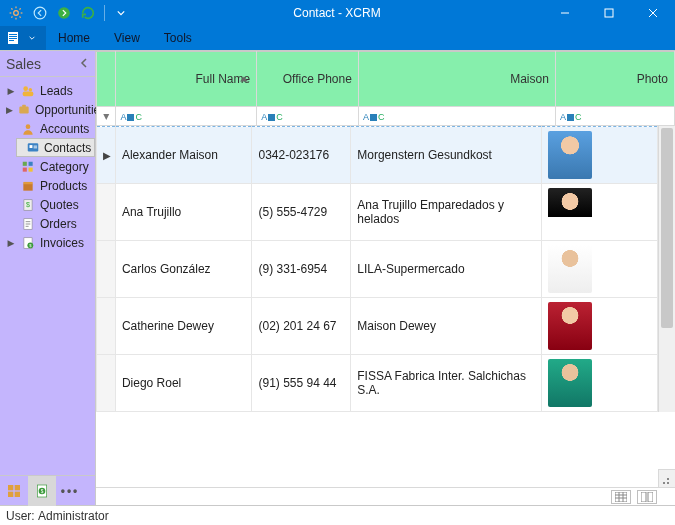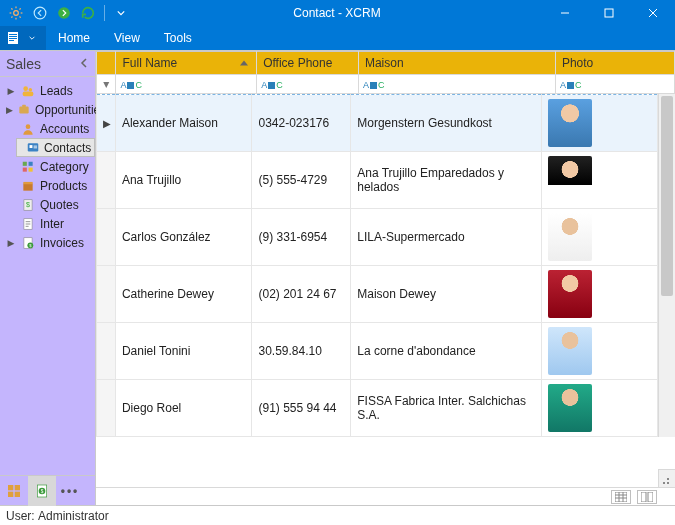--- a/index.html
+++ b/index.html
@@ -11,21 +11,21 @@
   .qat { display:flex; align-items:center; gap:4px; padding-left:6px; }
   .qat .qbtn { width:20px; height:20px; display:flex; align-items:center; justify-content:center; border-radius:2px; }
   .qat .qbtn svg { display:block; }
   .qat .sep { width:1px; height:16px; background:rgba(255,255,255,0.4); margin:0 2px; }
   .titlebar .title { flex:1; text-align:center; font-size:12px; }
   .winbtns { display:flex; }
   .winbtns .wbtn { width:44px; height:26px; display:flex; align-items:center; justify-content:center; }
   .winbtns svg { stroke:#fff; fill:none; stroke-width:1; }
 
   
-  .ribbon { height:24px; background:#0078d7; display:flex; align-items:stretch; color:#ffffff; }
+  .ribbon { height:24px; background:#0078d7; display:flex; align-items:stretch; color:#0f172a; }
   .filebtn { background:#0068bd; display:flex; align-items:center; padding:0 10px 0 8px; gap:6px; }
   .filebtn svg { display:block; }
   .rtab { display:flex; align-items:center; padding:0 12px; font-size:12px; }
 
   
   .content { display:flex; height:calc(525px - 26px - 24px - 20px); border-top:1px solid #c9c9c9; }
   .sidebar { width:96px; border-right:1px solid #c9c9c9; display:flex; flex-direction:column; background:#c4b5fd; }
   .nav-header { height:26px; border-bottom:1px solid #c9c9c9; display:flex; align-items:center; padding:0 6px; justify-content:space-between; }
   .nav-header .label { font-size:14px; color:#444; }
   .nav-header .chev { color:#555; }
@@ -37,21 +37,21 @@
   .nav-item .txt { font-size:12px; }
   .nav-bottom { border-top:1px solid #c9c9c9; height:30px; display:flex; align-items:center; }
   .nav-bottom .nbbtn { width:28px; height:30px; display:flex; align-items:center; justify-content:center; }
   .nav-bottom .nbbtn.active { background:#d8d8d8; }
   .nav-bottom .dots { font-weight:bold; color:#555; letter-spacing:2px; }
 
   
   .gridwrap { flex:1; position:relative; display:flex; flex-direction:column; overflow:hidden; }
   .grid { flex:1; overflow:hidden; position:relative; }
   table.grid-table { border-collapse:collapse; width:100%; table-layout:fixed; }
-  .grid-header th { background:#eab308; border:1px solid #d9d9d9; border-top:1px solid #c9c9c9; font-weight:normal; text-align:left; padding:4px 6px; height:21px; font-size:12px; color:#333; position:relative; }
+  .grid-header th { background:#86efac; border:1px solid #d9d9d9; border-top:1px solid #c9c9c9; font-weight:normal; text-align:right; padding:20px 6px; height:21px; font-size:12px; color:#333; position:relative; }
   .grid-header th.sorted::after { content:''; position:absolute; right:8px; top:50%; transform:translateY(-50%); width:0; height:0; border-left:4px solid transparent; border-right:4px solid transparent; border-bottom:5px solid #666; }
   .filter-row td { border:1px solid #d9d9d9; background:#fff; padding:0 4px; height:19px; }
   .filter-row .fbadge { display:inline-flex; align-items:center; gap:1px; font-size:9px; }
   .filter-row .fbadge .sq { width:7px; height:7px; background:#27ae60; }
   .filter-row .fbadge .sq.b { background:#2980b9; }
   tbody.data td { border:1px solid #e6e6e6; padding:4px 6px; height:52px; vertical-align:middle; font-size:12px; }
   tbody.data tr.selected td { background:#eaf3fc; border-bottom:1px dashed #7bb4e3; border-top:1px dashed #7bb4e3; }
   .rowindicator { width:18px; background:#f5f5f5; border:1px solid #d9d9d9; text-align:center; padding:0; }
   tbody.data td.rowindicator { background:#f5f5f5; }
   .rowindicator .arrow { color:#444; font-size:10px; }
@@ -261,21 +261,21 @@
       </div>
 
       <div class="nav-item">
         <span class="exp"></span>
         <span class="ic">
             <svg width="14" height="14" viewBox="0 0 24 24">
               <rect x="5" y="3" width="14" height="18" fill="#fff" stroke="#888"></rect>
               <path d="M8 8h8M8 12h8M8 16h5" stroke="#888" stroke-width="1.5"></path>
             </svg>
           </span>
-        <span class="txt">Inter</span>
+        <span class="txt">Orders</span>
       </div>
 
       <div class="nav-item">
         <span class="exp">▶</span>
         <span class="ic">
             <svg width="14" height="14" viewBox="0 0 24 24">
               <rect x="5" y="3" width="14" height="18" fill="#fff" stroke="#888"></rect>
               <circle cx="16" cy="16" r="5" fill="#3a9a3a"></circle>
               <text x="16" y="19" font-size="7" text-anchor="middle" fill="#fff">$</text>
             </svg>
@@ -393,29 +393,20 @@
                   <td class="rowindicator"></td>
                   <td>Catherine Dewey</td>
                   <td>(02) 201 24 67</td>
                   <td>Maison Dewey</td>
                   <td>
                     <div class="photo av4"></div>
                   </td>
                 </tr>
                 <tr>
                   <td class="rowindicator"></td>
-                  <td>Daniel Tonini</td>
-                  <td>30.59.84.10</td>
-                  <td>La corne d'abondance</td>
-                  <td>
-                    <div class="photo av5"></div>
-                  </td>
-                </tr>
-                <tr>
-                  <td class="rowindicator"></td>
                   <td>Diego Roel</td>
                   <td>(91) 555 94 44</td>
                   <td>FISSA Fabrica Inter. Salchichas S.A.</td>
                   <td>
                     <div class="photo av6"></div>
                   </td>
                 </tr>
               </tbody>
           </table>
         </div>

